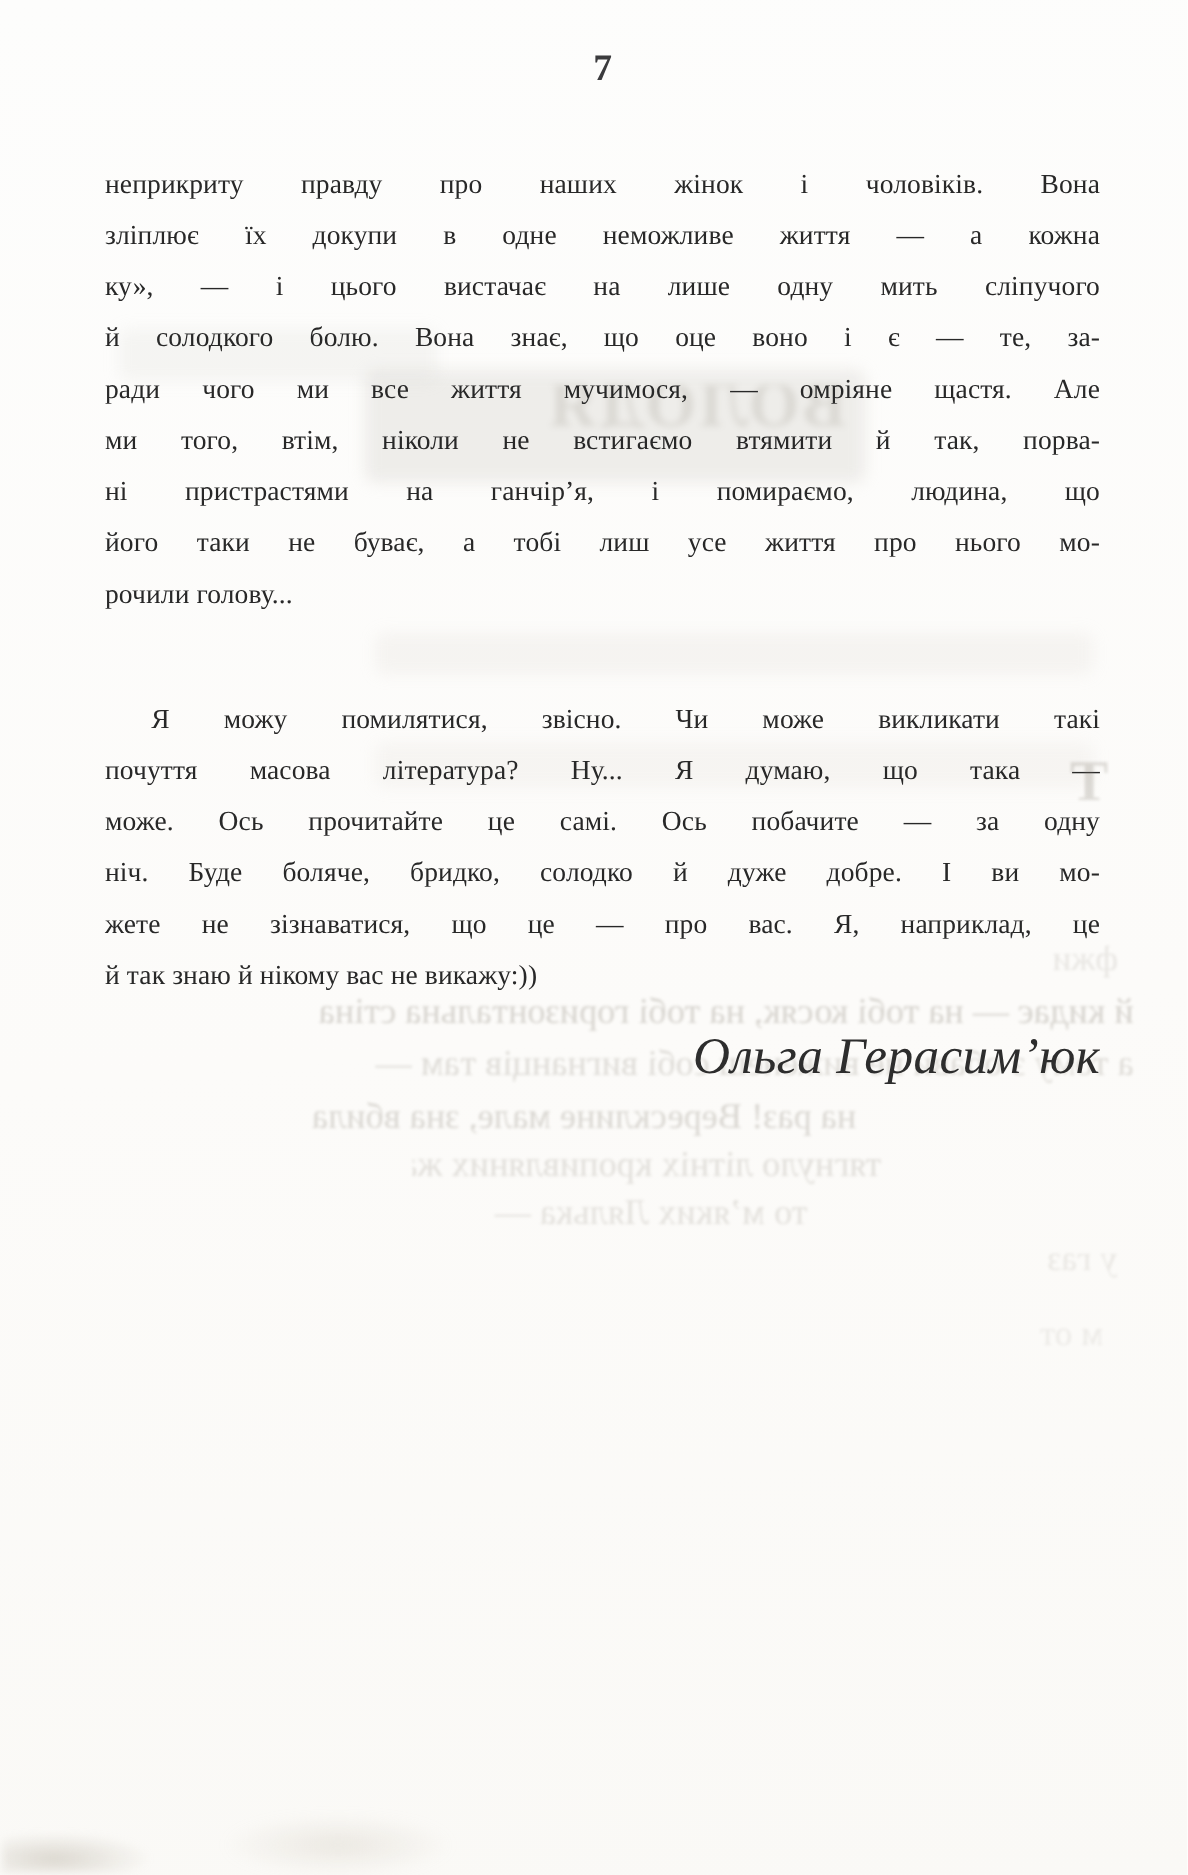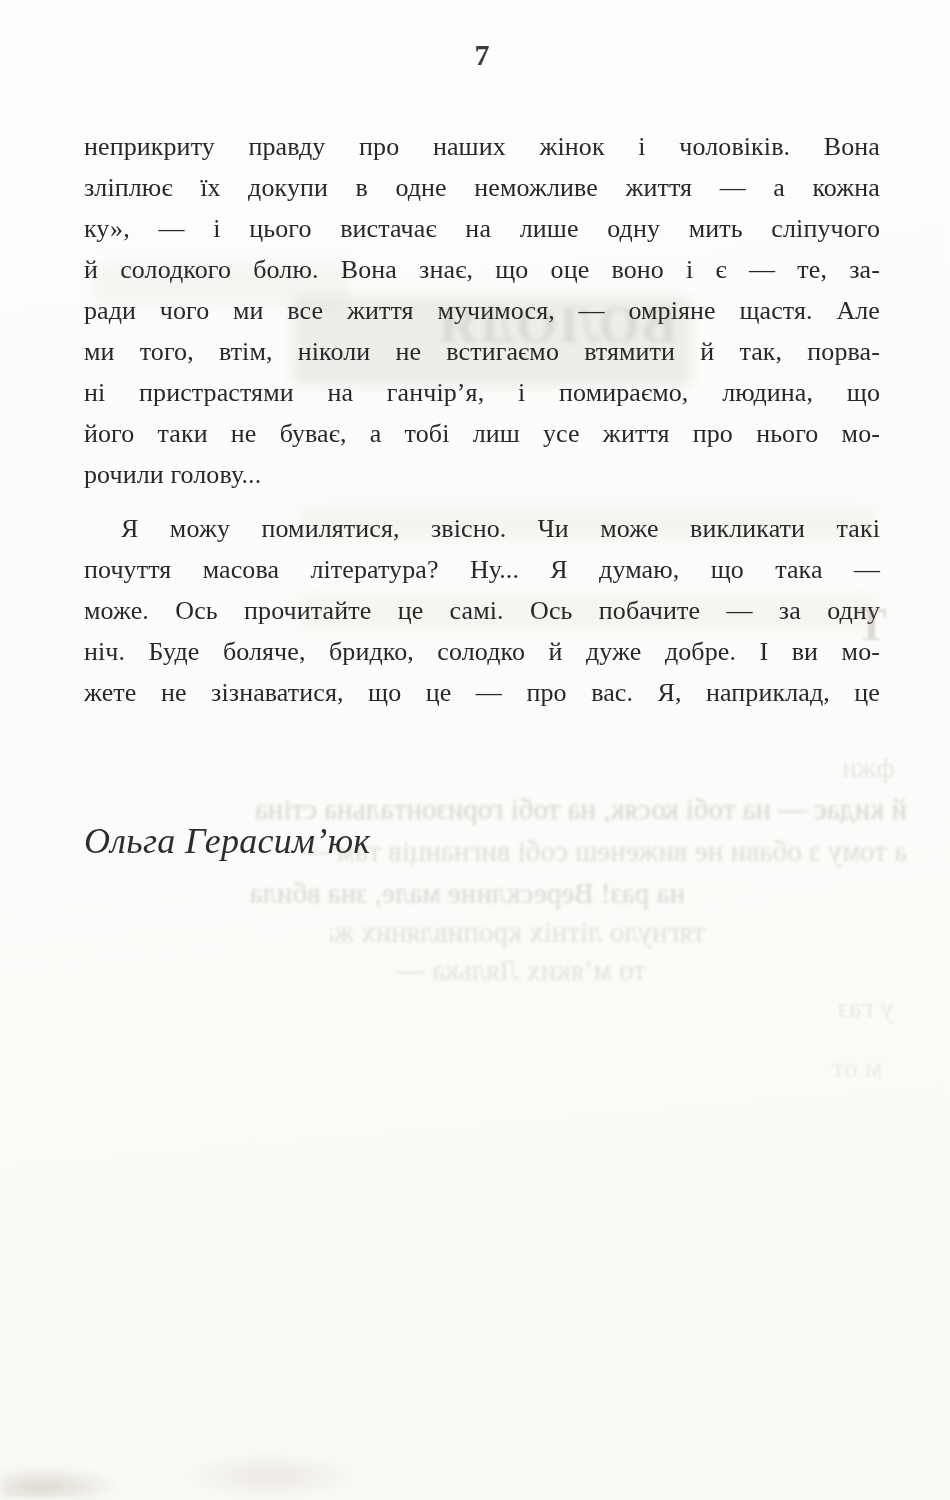--- a/index.html
+++ b/index.html
@@ -10,34 +10,34 @@
     font-family:"Liberation Serif","DejaVu Serif",serif;
     color:#262626;
     overflow:hidden;
   }
   .pageno{
     position:absolute;top:38px;left:84px;width:796px;
     text-align:center;font-size:30px;font-weight:bold;color:#3b3b3d;
   }
   .para{position:absolute;left:84px;width:796px;}
   .p1{top:126px;}
-  .p2{top:508px;}
+  .p2{top:554px;}
   .line{
-    height:41px;line-height:41px;font-size:26px;
+    height:41px;line-height:41px;font-size:22px;
     text-align:justify;
     text-align-last:justify;
     -moz-text-align-last:justify;
     color:#282828;
     letter-spacing:.1px;
   }
   .line.lastline{text-align-last:left;-moz-text-align-last:left;}
   .line.indent{text-indent:37px;}
   .signature{
     position:absolute;top:820px;left:84px;width:796px;
-    text-align:left;font-style:italic;font-size:36px;color:#2d2d2d;
+    text-align:right;font-style:italic;font-size:41px;color:#2d2d2d;
     letter-spacing:.3px;
   }
 
   
   .ghost{
     position:absolute;
     transform:scaleX(-1);
     color:#80796c;
     white-space:nowrap;
     pointer-events:none;
@@ -102,20 +102,21 @@
     <div class="line">його таки не буває, а тобі лиш усе життя про нього мо-</div>
     <div class="line lastline">рочили голову...</div>
   </div>
 
   <div class="para p2">
     <div class="line indent">Я можу помилятися, звісно. Чи може викликати такі</div>
     <div class="line">почуття масова література? Ну... Я думаю, що така —</div>
     <div class="line">може. Ось прочитайте це самі. Ось побачите — за одну</div>
     <div class="line">ніч. Буде боляче, бридко, солодко й дуже добре. І ви мо-</div>
     <div class="line">жете не зізнаватися, що це — про вас. Я, наприклад, це</div>
+    <div class="line lastline">й так знаю й нікому вас не викажу:))</div>
   </div>
 
   <div class="ghost g1">й кидає — на тобі косяк, на тобі горизонтальна стіна</div>
   <div class="ghost g2">а тому з обави не виженеш собі вигнанців там —</div>
   <div class="ghost g3">на раз! Вересклине мале, зна вбила</div>
   <div class="ghost g4">тягнуло літніх кропивляних жал</div>
   <div class="ghost g5">то м’яких Лялька —</div>
 
   <div class="rf rf1">Т</div>
   <div class="rf rf2">фжи</div>

